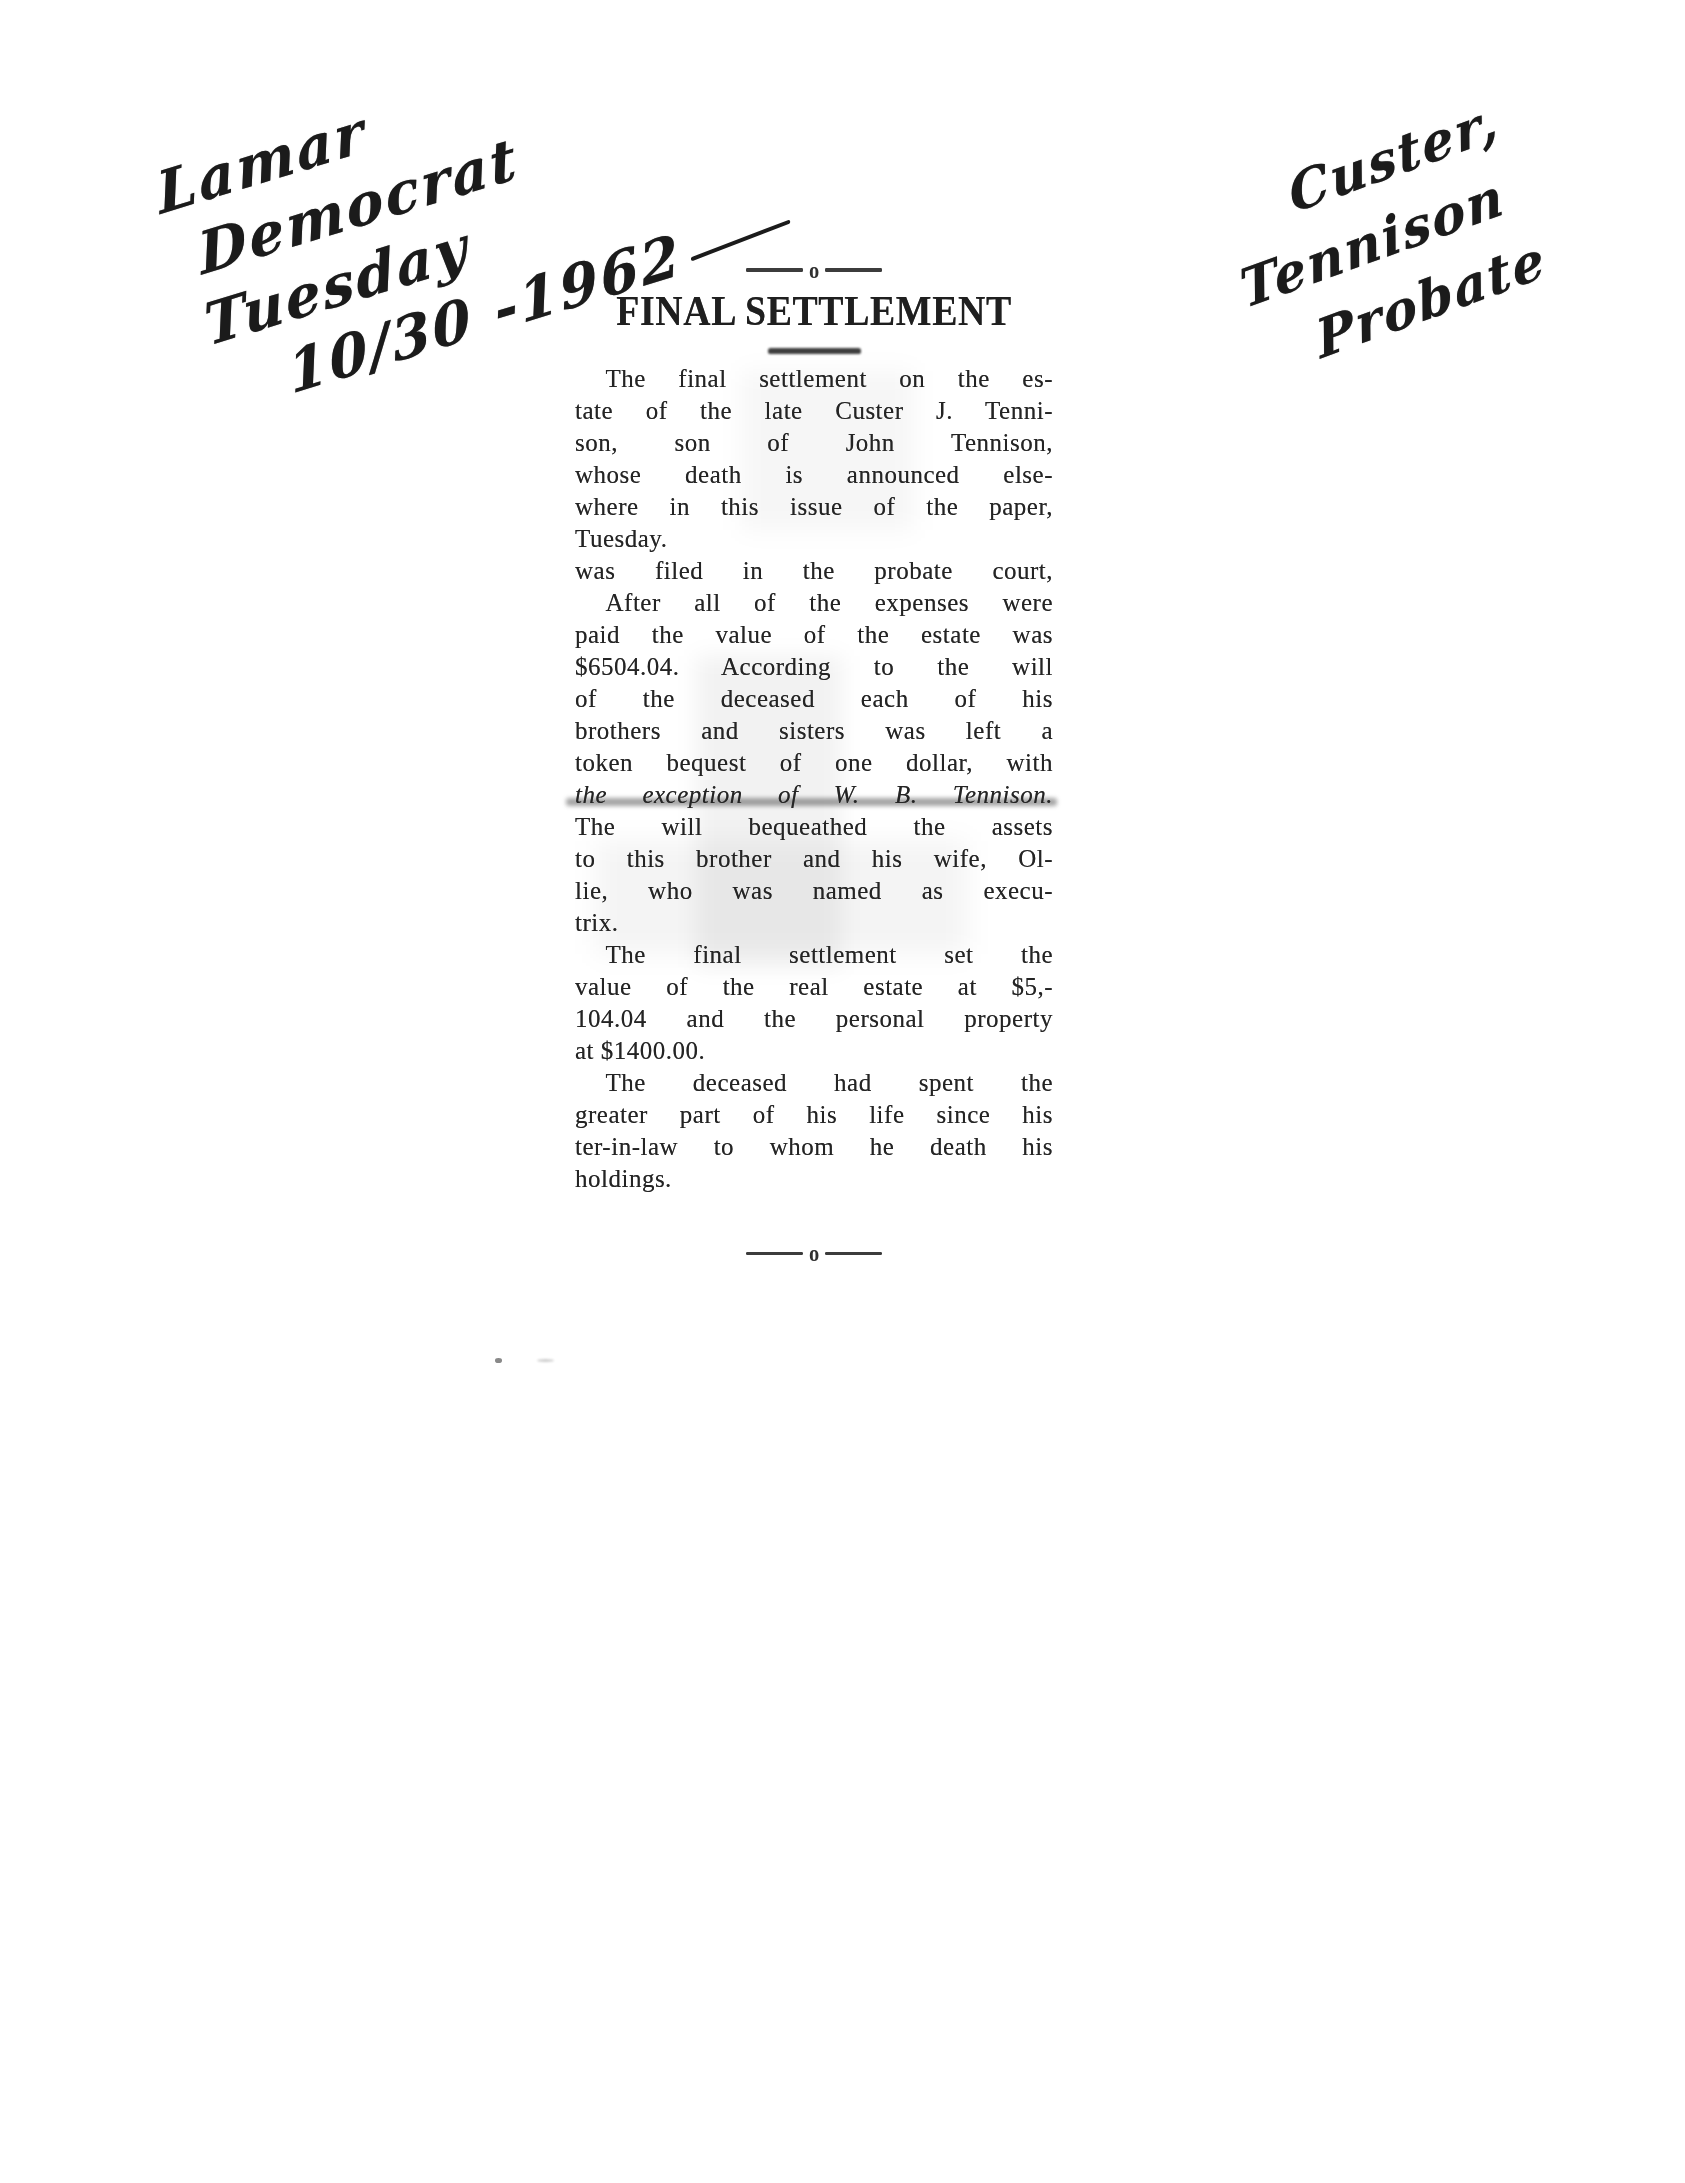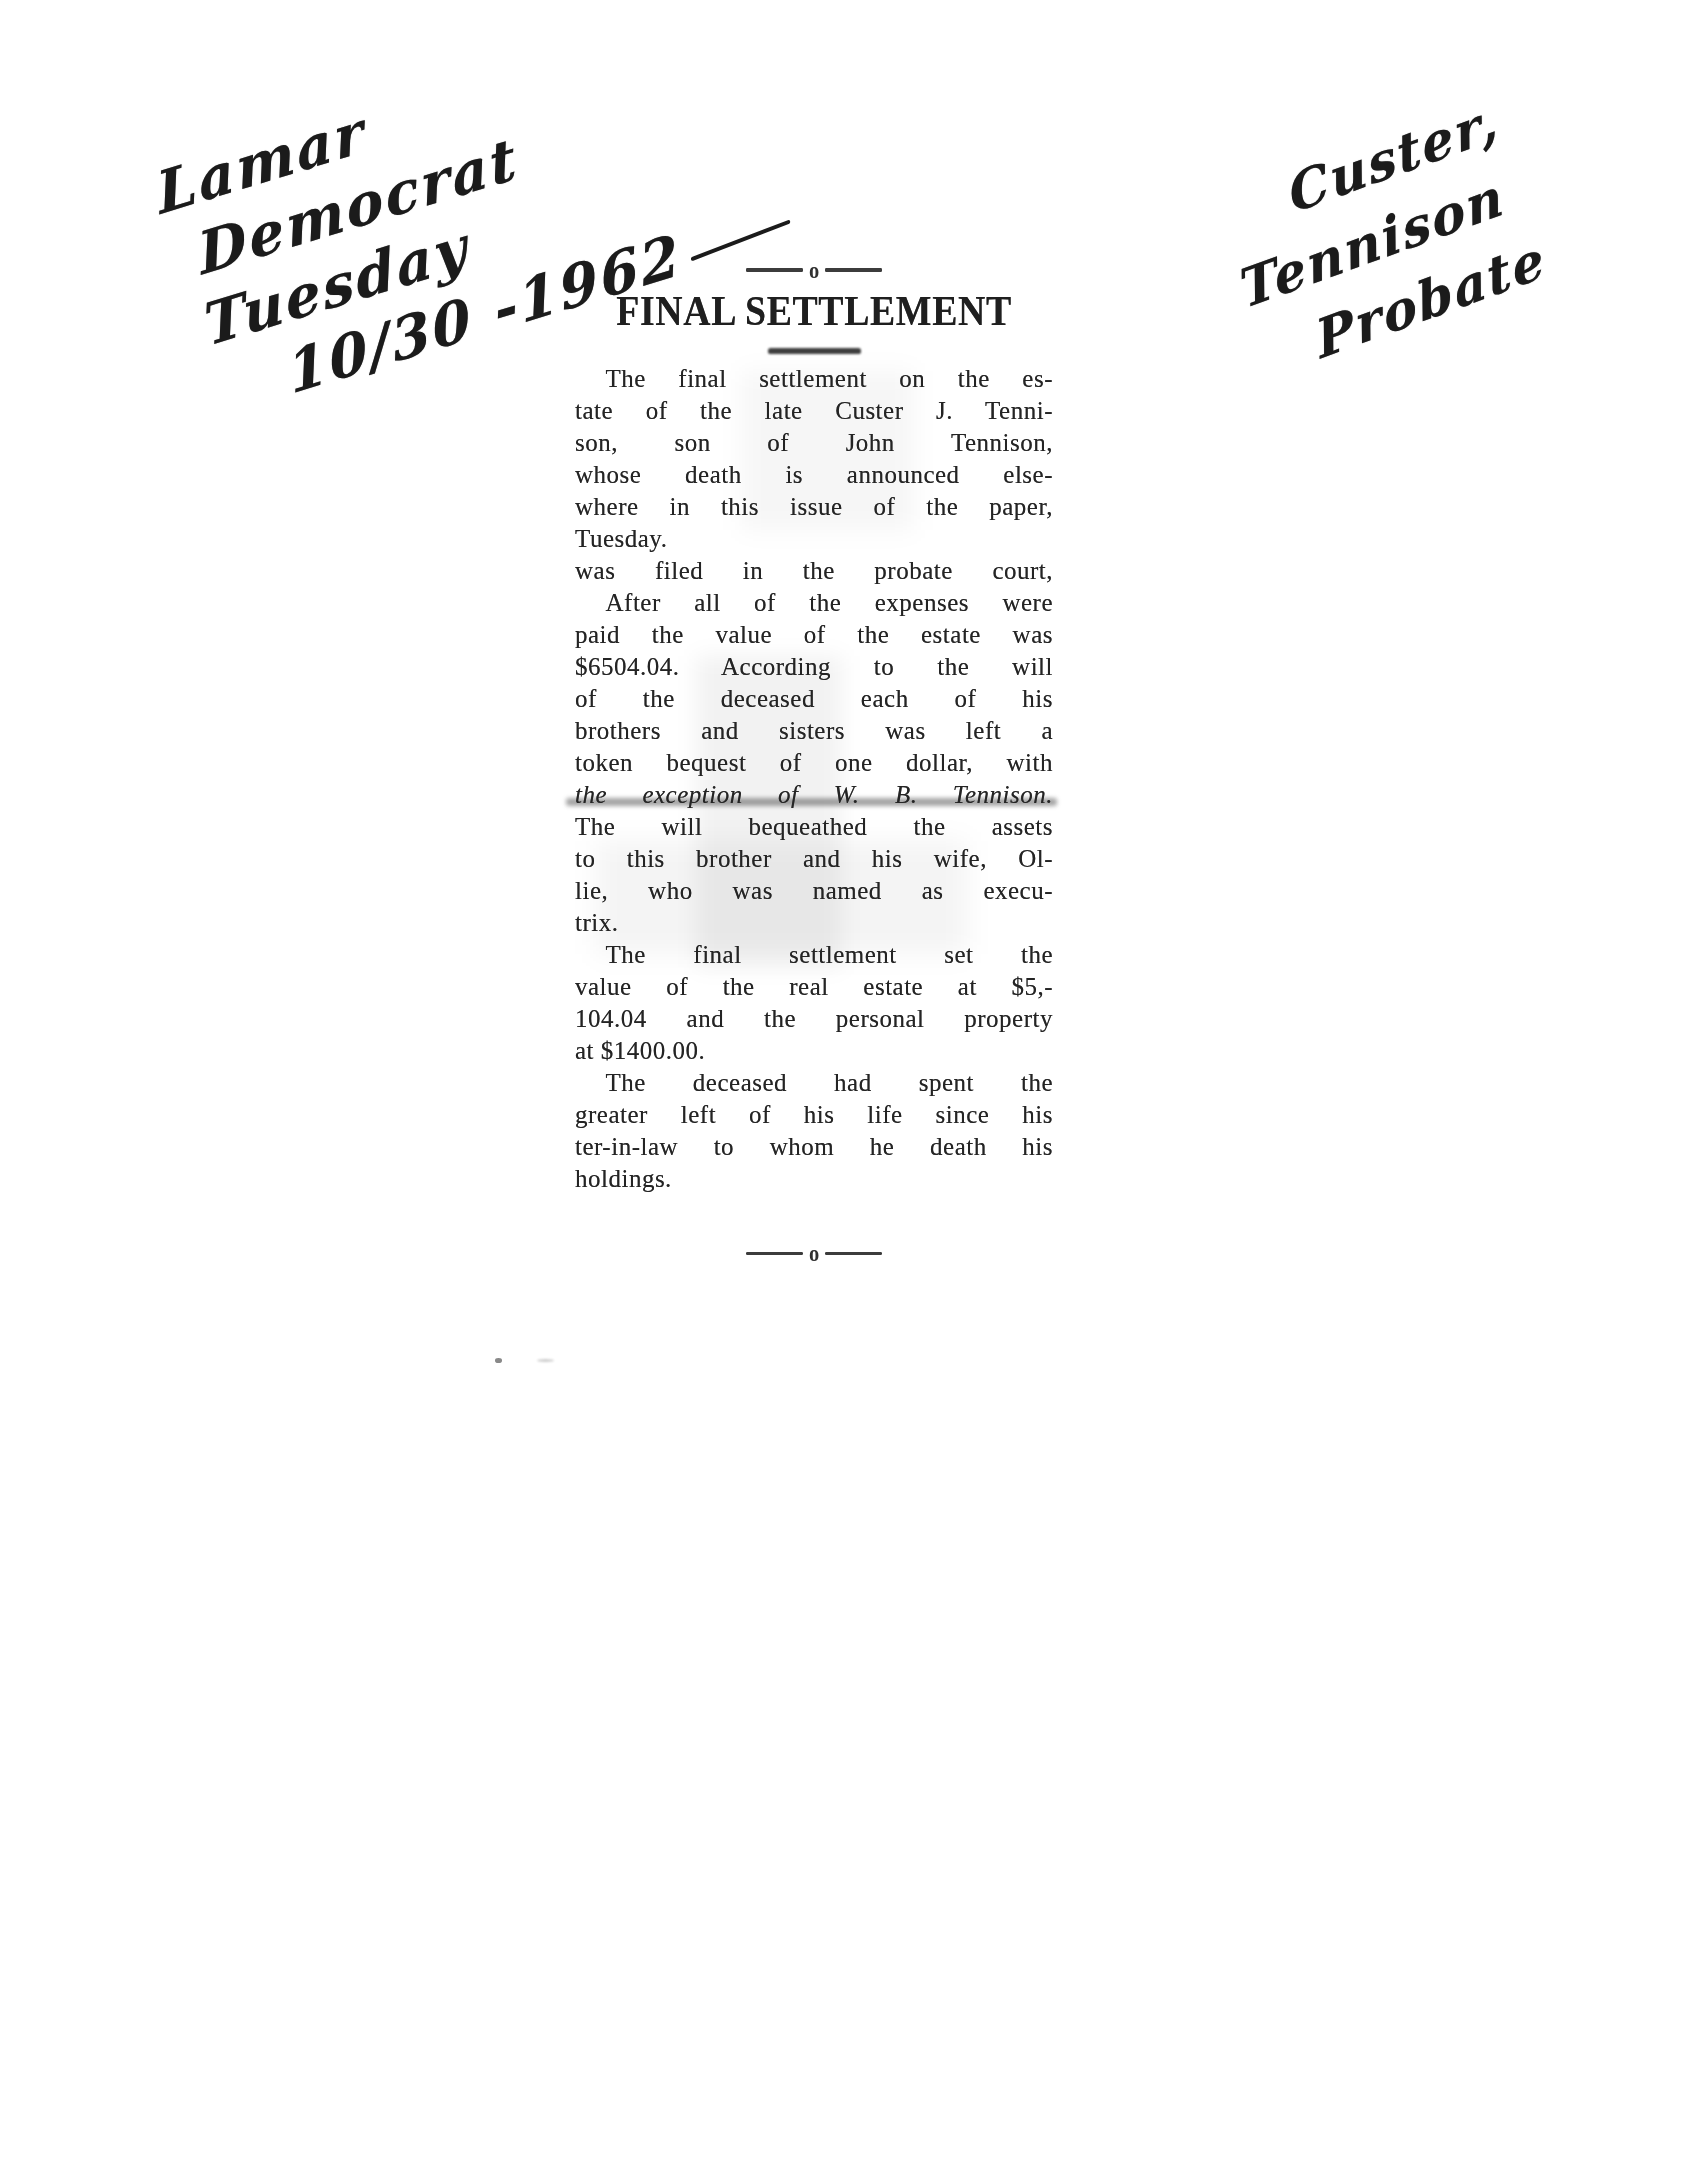--- a/index.html
+++ b/index.html
@@ -207,21 +207,21 @@
     <div class="ln just struck">the exception of W. B. Tennison.</div>
     <div class="ln just">The will bequeathed the assets</div>
     <div class="ln just">to this brother and his wife, Ol-</div>
     <div class="ln just">lie, who was named as execu-</div>
     <div class="ln">trix.</div>
     <div class="ln just ind">The final settlement set the</div>
     <div class="ln just">value of the real estate at $5,-</div>
     <div class="ln just">104.04 and the personal property</div>
     <div class="ln">at $1400.00.</div>
     <div class="ln just ind">The deceased had spent the</div>
-    <div class="ln just">greater left of his life since his</div>
+    <div class="ln just">greater part of his life since his</div>
     <div class="ln just">ter-in-law to whom he death his</div>
     <div class="ln">holdings.</div>
   </div>
 
   <div class="orn bottom">
     <span class="bar"></span>
     <span class="o-glyph">o</span>
     <span class="bar"></span>
   </div>
 

